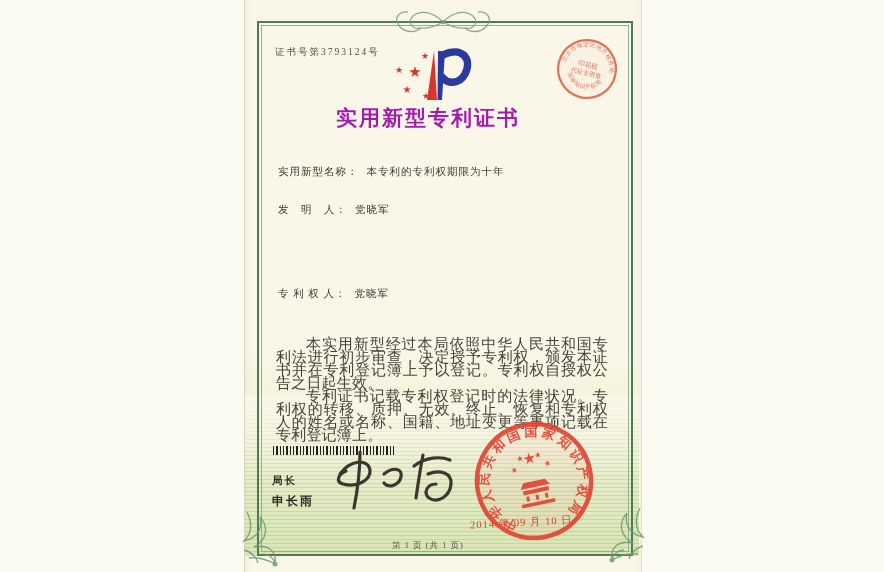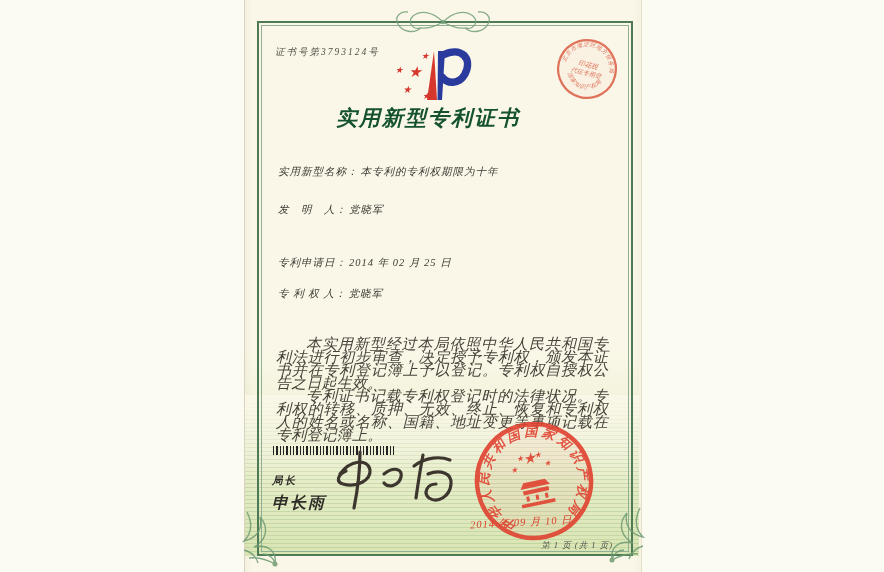--- a/index.html
+++ b/index.html
@@ -1,56 +1,56 @@
 <!DOCTYPE html>
 <html><head>
 <meta charset="utf-8">
 <style>
   html,body{margin:0;padding:0;background:#fcfbf2;}
   .stage{position:relative;width:728px;height:572px;overflow:hidden;
-         background:#fcfbf2;font-family:"Liberation Serif","DejaVu Serif",serif;font-style:italic;}
+         background:#fcfbf2;font-family:"Liberation Serif","DejaVu Serif",serif;}
   
   .paper{position:absolute;left:244px;top:0;width:396px;height:572px;
          background:linear-gradient(90deg,#f3f0df 0,#faf7e8 7px,#faf7e8 388px,#f5f2e2 396px);
          border-left:1px solid #d9d4c0;border-right:1px solid #e4e0cc;}
   
   .tint{position:absolute;left:245px;top:350px;width:394px;height:206px;
         background:linear-gradient(to bottom,rgba(214,229,176,0) 0%,rgba(214,229,176,.38) 45%,rgba(203,222,158,.72) 100%);}
   .waves{position:absolute;left:245px;top:395px;width:394px;height:158px;
         background:
           linear-gradient(to bottom,#faf7e8 0%,rgba(250,247,232,0) 55%),
           repeating-linear-gradient(to bottom,rgba(134,172,110,.28) 0 1px,rgba(134,172,110,0) 1px 4px);}
   
   .frame{position:absolute;left:257px;top:21px;width:372px;height:531px;
          border:2px solid #4e7b55;}
   .frame::after{content:"";position:absolute;inset:2px;border:1px solid #8fae92;}
   .cert-no{position:absolute;left:275px;top:46px;font-size:9.5px;letter-spacing:2px;color:#514f47;}
   .logo{position:absolute;left:389px;top:44px;width:84px;height:62px;}
   .fee-seal{position:absolute;left:555px;top:37px;width:64px;height:64px;
             transform:rotate(14deg);opacity:.78;}
   .title{position:absolute;left:243px;top:104px;width:370px;text-align:center;
-         font-size:21px;font-weight:bold;letter-spacing:2px;color:#14532d;}
+         font-size:21px;font-weight:bold;letter-spacing:2px;color:#a21caf;}
   .field{position:absolute;left:278px;font-size:10.5px;letter-spacing:1px;color:#3b3a33;white-space:nowrap;}
   .f0{top:165px}.f1{top:203px}.f2{top:225px}.f3{top:256px}.f4{top:287px}.f5{top:318px}
-  .field .lbl{margin-right:2px;}
+  .field .lbl{margin-right:8px;}
   .body-text{position:absolute;left:276px;top:338px;width:332px;font-size:15px;
              line-height:13px;letter-spacing:.2px;color:#46423a;text-align:justify;}
   .body-text p{margin:0;text-indent:2em;}
   .barcode{position:absolute;left:273px;top:446px;width:122px;height:9px;
            background:repeating-linear-gradient(90deg,#232323 0 1.5px,transparent 1.5px 3px,#232323 3px 5.5px,transparent 5.5px 7px,#232323 7px 8px,transparent 8px 10px);}
   .signer-title{position:absolute;left:272px;top:474px;font-size:10.5px;font-weight:bold;
                 letter-spacing:2px;color:#2e2c27;}
-  .signer-name{position:absolute;left:272px;top:493px;font-size:16px;font-weight:bold;
+  .signer-name{position:absolute;left:272px;top:493px;font-size:12px;font-weight:bold;
                letter-spacing:2px;color:#2e2c27;}
   .signature{position:absolute;left:326px;top:446px;width:140px;height:78px;}
   .official-seal{position:absolute;left:470px;top:417px;width:128px;height:128px;
                  transform:rotate(-12deg);opacity:.9;}
   .seal-date{position:absolute;left:470px;top:514px;width:170px;font-size:10.5px;
              letter-spacing:1px;color:#dd3d28;transform:rotate(-3deg);white-space:nowrap;}
-  .page-footer{position:absolute;left:243px;top:540px;width:370px;text-align:right;
+  .page-footer{position:absolute;left:243px;top:540px;width:370px;text-align:center;
                font-size:8.5px;letter-spacing:1px;color:#55534a;}
   .orn{position:absolute;}
   .orn-top{left:378px;top:7px;width:130px;height:30px;}
   .orn-bl{left:241px;top:510px;width:54px;height:58px;}
   .orn-br{left:592px;top:506px;width:54px;height:58px;transform:scaleX(-1);}
   svg text{font-family:"Liberation Serif","DejaVu Serif",serif;}
 </style>
 </head>
 <body>
 
@@ -114,23 +114,20 @@
   </svg>
 
   <div class="title">实用新型专利证书</div>
 
   <div class="field f0">
     <span class="lbl">实用新型名称：</span><span>本专利的专利权期限为十年</span>
   </div>
   <div class="field f1">
     <span class="lbl">发　明　人：</span><span>党晓军</span>
   </div>
-  <div class="field f3">
-    <span class="lbl">专利申请日：</span><span>2014 年 02 月 25 日</span>
-  </div>
   <div class="field f4">
     <span class="lbl">专 利 权 人：</span><span>党晓军</span>
   </div>
 
   <div class="body-text">
     <p>本实用新型经过本局依照中华人民共和国专利法进行初步审查，决定授予专利权，颁发本证书并在专利登记簿上予以登记。专利权自授权公告之日起生效。</p>
     <p>专利证书记载专利权登记时的法律状况。专利权的转移、质押、无效、终止、恢复和专利权人的姓名或名称、国籍、地址变更等事项记载在专利登记簿上。</p>
   </div>
 
   <div class="barcode"></div>

